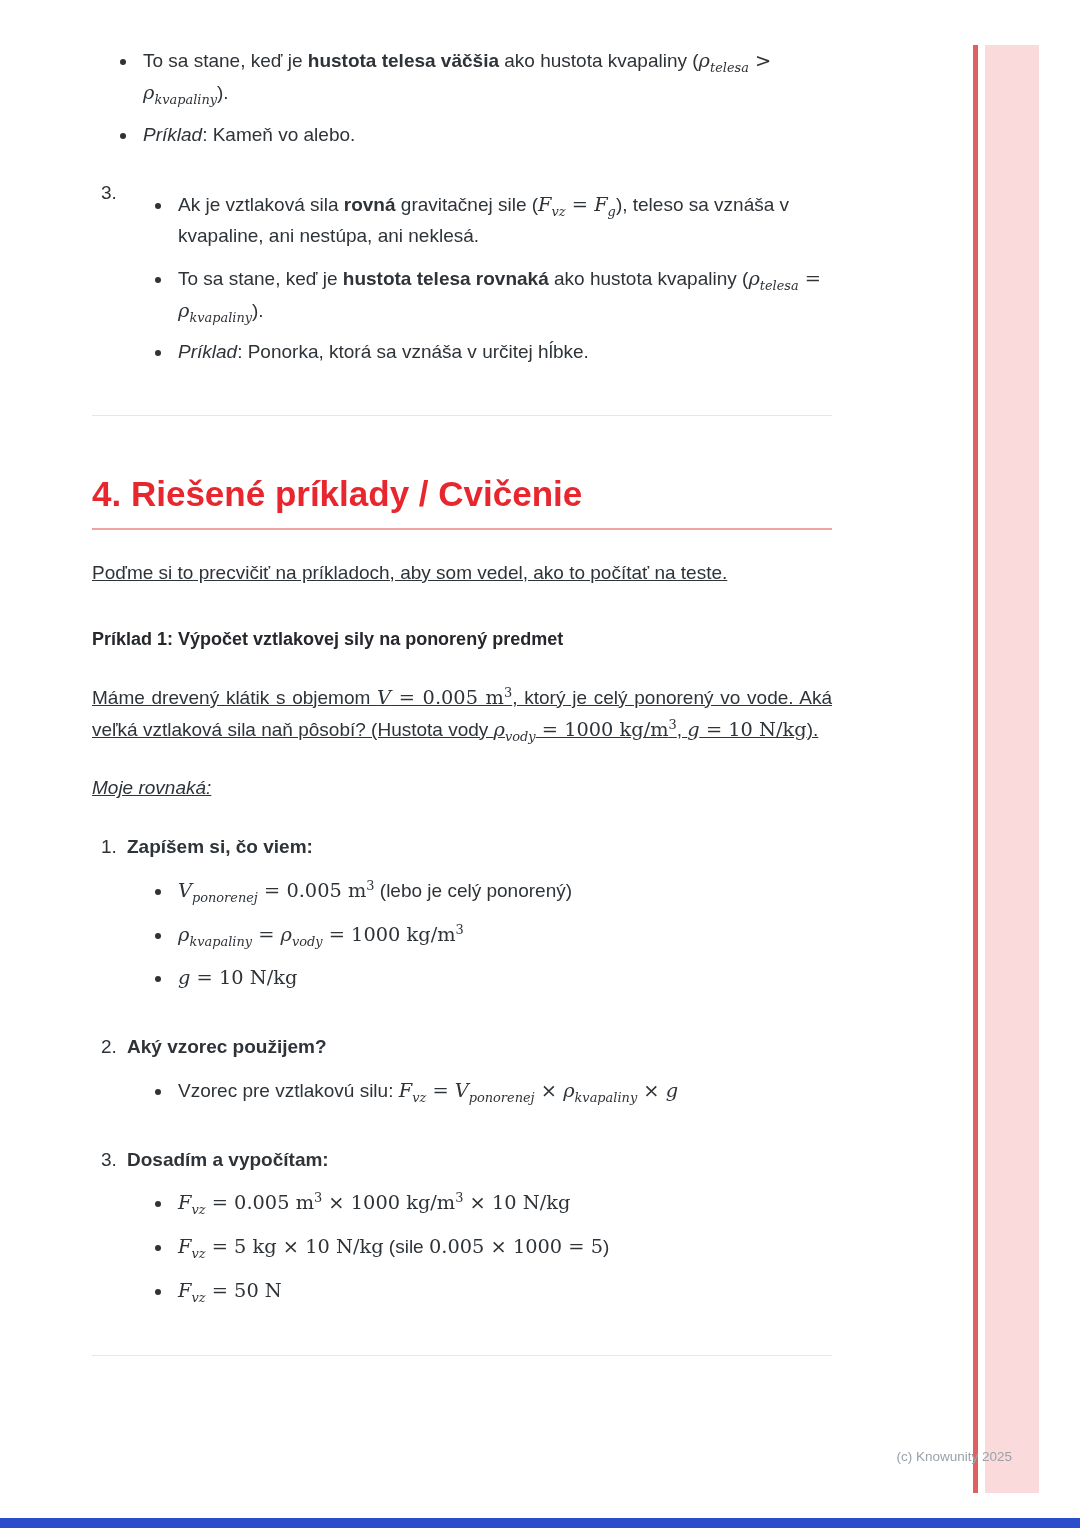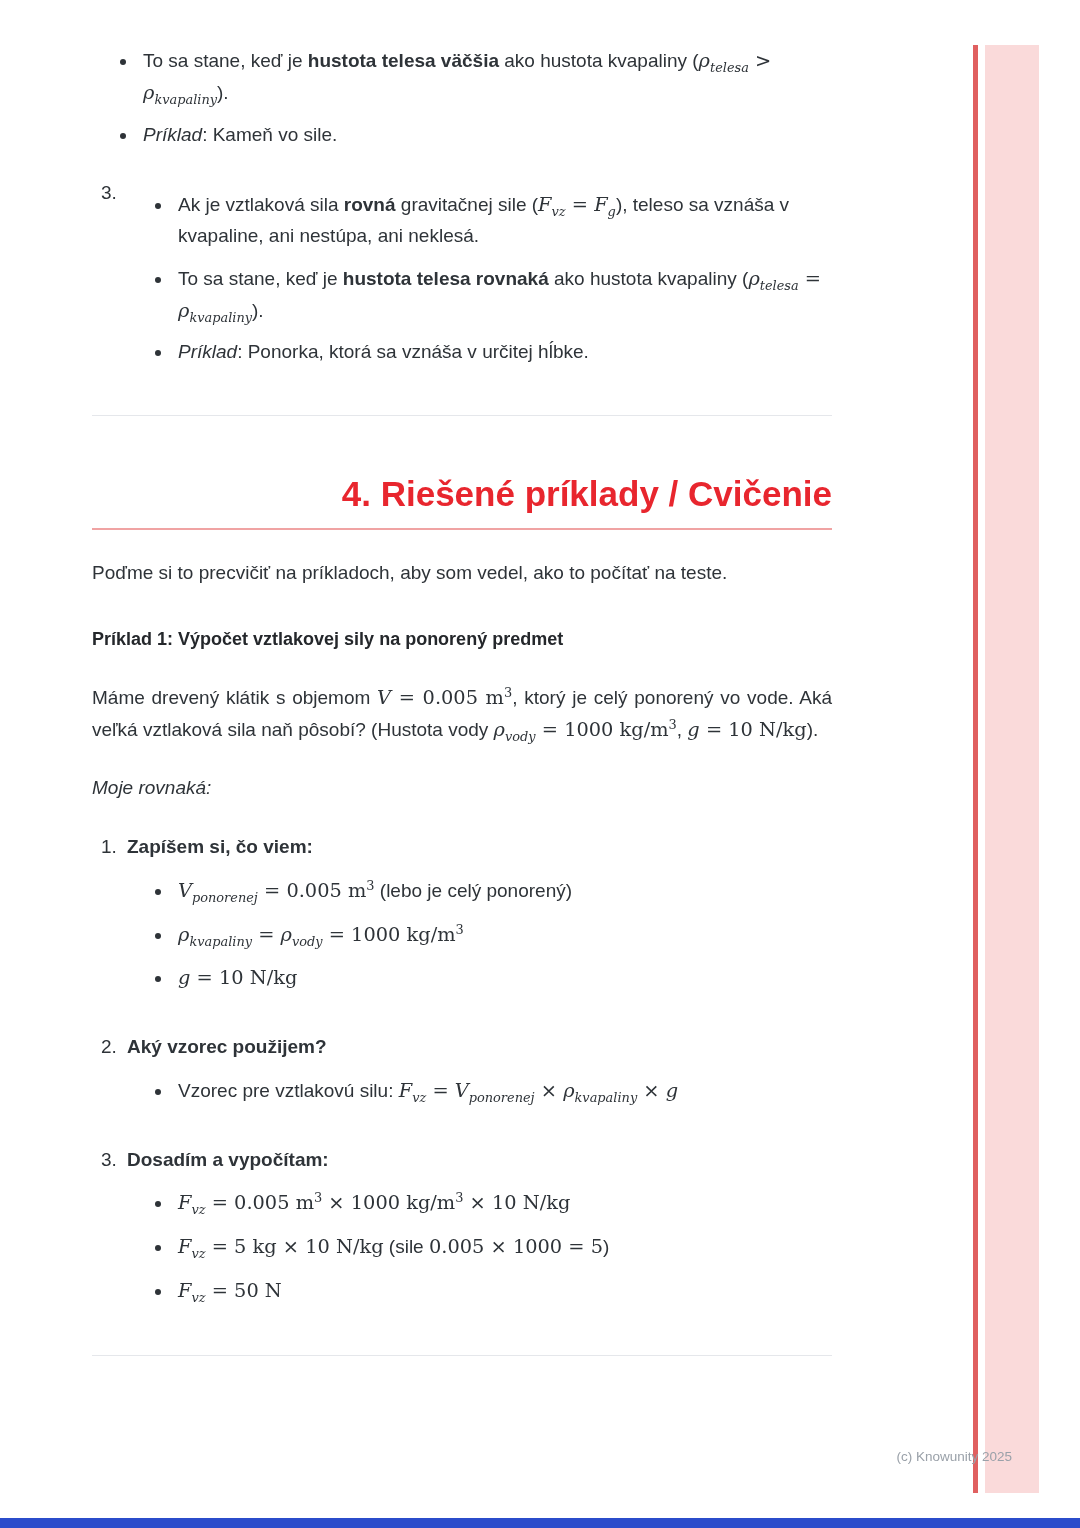--- a/index.html
+++ b/index.html
@@ -36,24 +36,23 @@
 
   .step{margin:26px 0;}
   .step ul.bullets{margin-top:4px;}
   .step ul.bullets>li{margin:12px 0;}
 
   h2.red{
     color:var(--heading-red);
     font-size:35px;line-height:1.25;font-weight:700;
     margin:56px 0 26px 0;padding-bottom:12px;
     border-bottom:2px solid var(--underline-red);
-    text-align:right;
   }
   h3.sub{font-size:18px;font-weight:700;margin:36px 0 22px 0;color:#24272b;}
-  p{margin:28px 0;}
+  p{margin:28px 0;text-decoration:underline;}
   p.just{text-align:justify;}
   hr.rule{border:none;border-top:1px solid var(--rule);margin:36px 0;}
 
   
   .b{font-weight:700;}
   .i{font-style:italic;}
   .m{font-family:"DejaVu Serif",serif;font-size:1.02em;}
   sub.m{font-size:0.68em;line-height:1;}
   sup.m{font-size:0.68em;line-height:1;}
 
@@ -65,21 +64,21 @@
 </style>
 </head>
 <body>
 
 <div class="page">
 
   <div class="content">
 
     <ul class="bullets">
       <li><span><span>To sa stane, keď je </span><span class="b">hustota telesa väčšia</span><span> ako hustota kvapaliny (</span><span class="i m">ρ</span><sub class="i m">telesa</sub><span class="m"> &gt; </span><span class="i m">ρ</span><sub class="i m">kvapaliny</sub><span>).</span></span></li>
-      <li><span><span class="i">Príklad</span><span>: Kameň vo sile.</span></span></li>
+      <li><span><span class="i">Príklad</span><span>: Kameň vo alebo.</span></span></li>
     </ul>
 
     <div class="olrow">
       <span class="num">3.</span>
       <div class="li-body">
         <ul class="bullets">
           <li><span><span>Ak je vztlaková sila </span><span class="b">rovná</span><span> gravitačnej sile (</span><span class="i m">F</span><sub class="i m">vz</sub><span class="m"> = </span><span class="i m">F</span><sub class="i m">g</sub><span>), teleso sa vznáša v kvapaline, ani nestúpa, ani neklesá.</span></span></li>
           <li><span><span>To sa stane, keď je </span><span class="b">hustota telesa rovnaká</span><span> ako hustota kvapaliny (</span><span class="i m">ρ</span><sub class="i m">telesa</sub><span class="m"> = </span><span class="i m">ρ</span><sub class="i m">kvapaliny</sub><span>).</span></span></li>
           <li><span><span class="i">Príklad</span><span>: Ponorka, ktorá sa vznáša v určitej hĺbke.</span></span></li>
         </ul>

